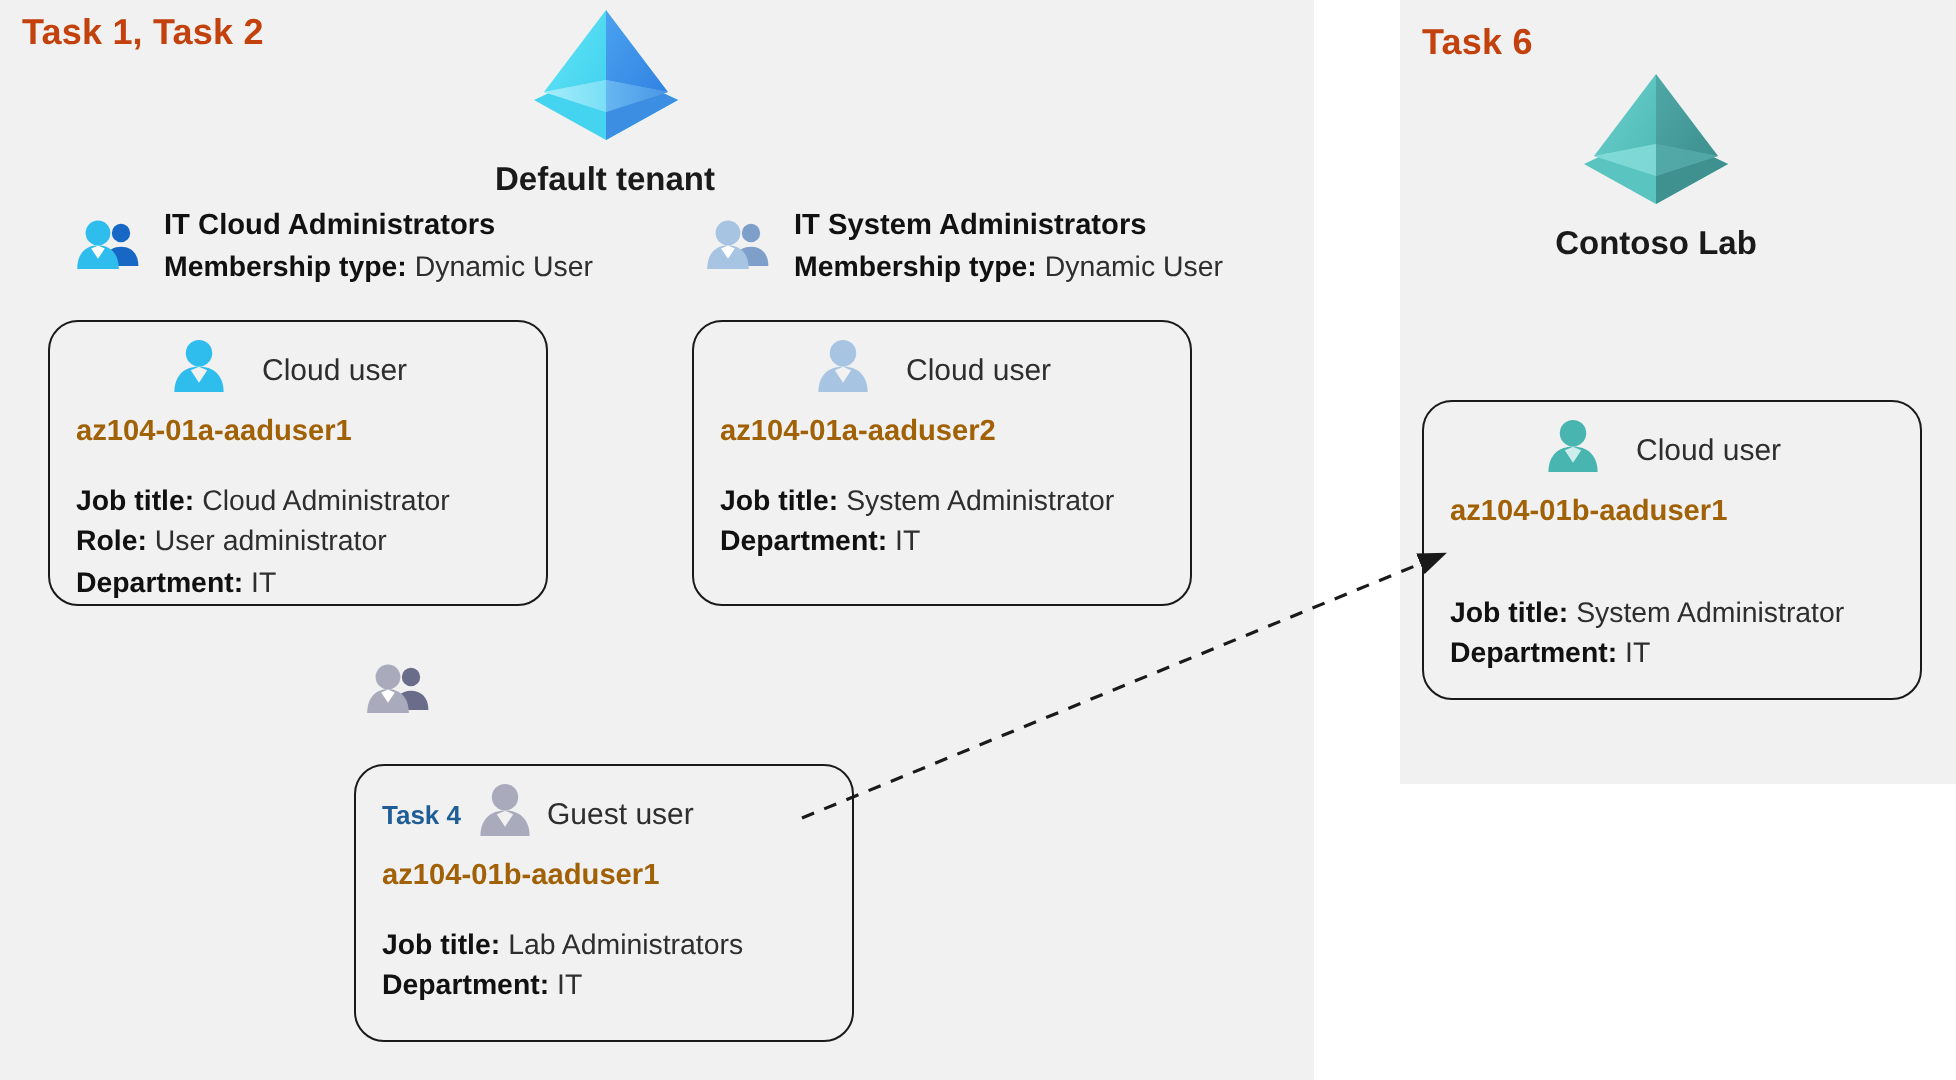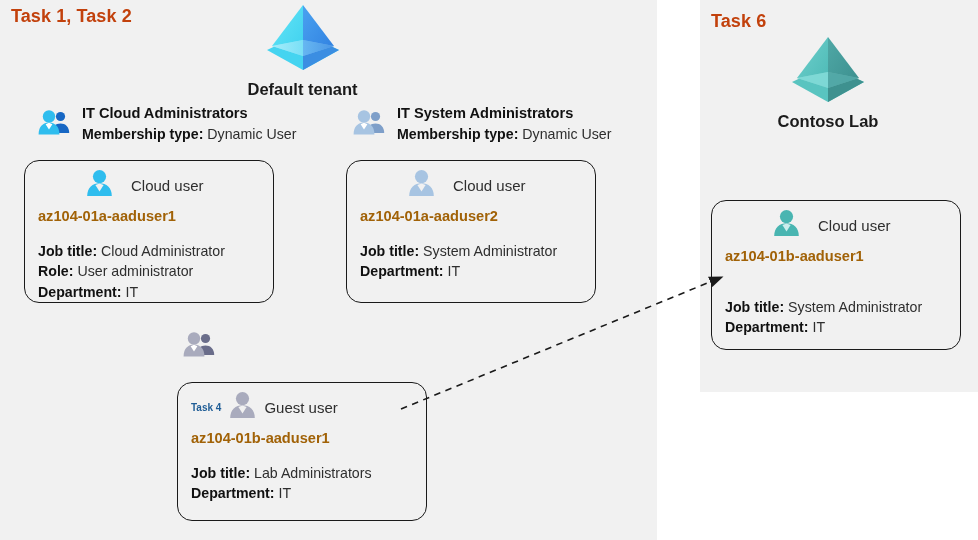--- a/index.html
+++ b/index.html
@@ -94,21 +94,21 @@
     display: flex;
     align-items: center;
     gap: 18px;
     height: 32px;
     padding-left: 48px;
   }
   .card-head.with-task { padding-left: 0px; gap: 8px; }
   .card-head .head-task {
     color: #1f5d96;
     font-weight: bold;
-    font-size: 10px;
+    font-size: 13px;
     white-space: nowrap;
   }
   .card-head .head-type {
     font-size: 15px;
     color: #2e2e2e;
     white-space: nowrap;
   }
   .card-upn {
     font-weight: bold;
     font-size: 14.6px;

